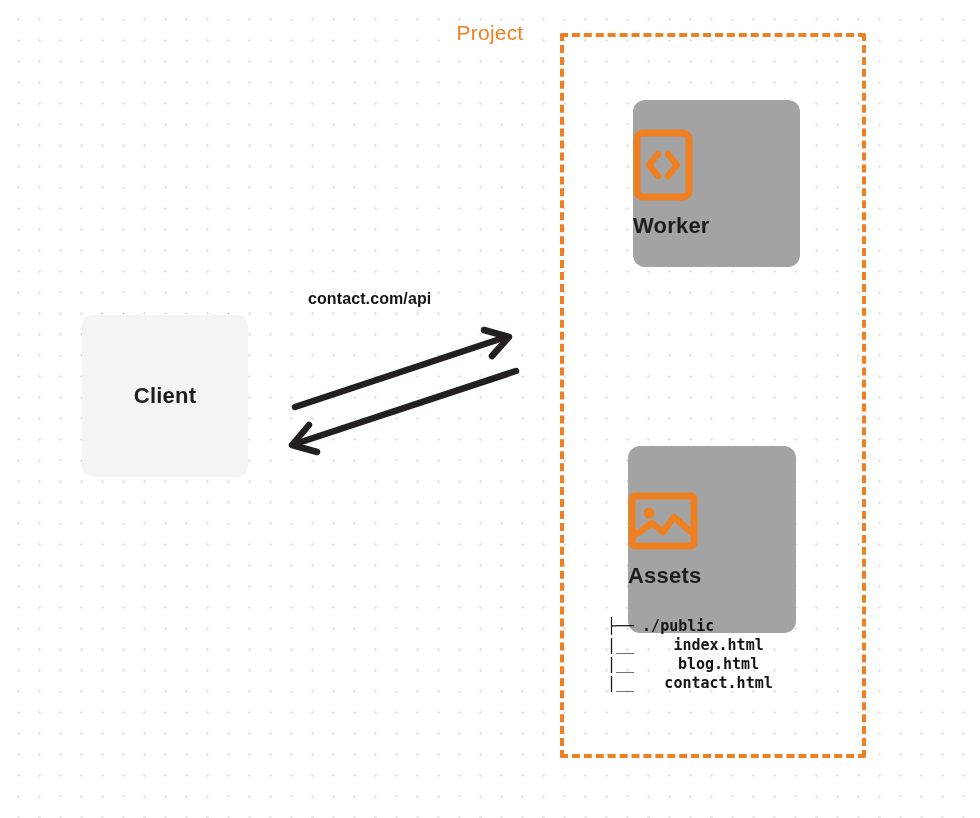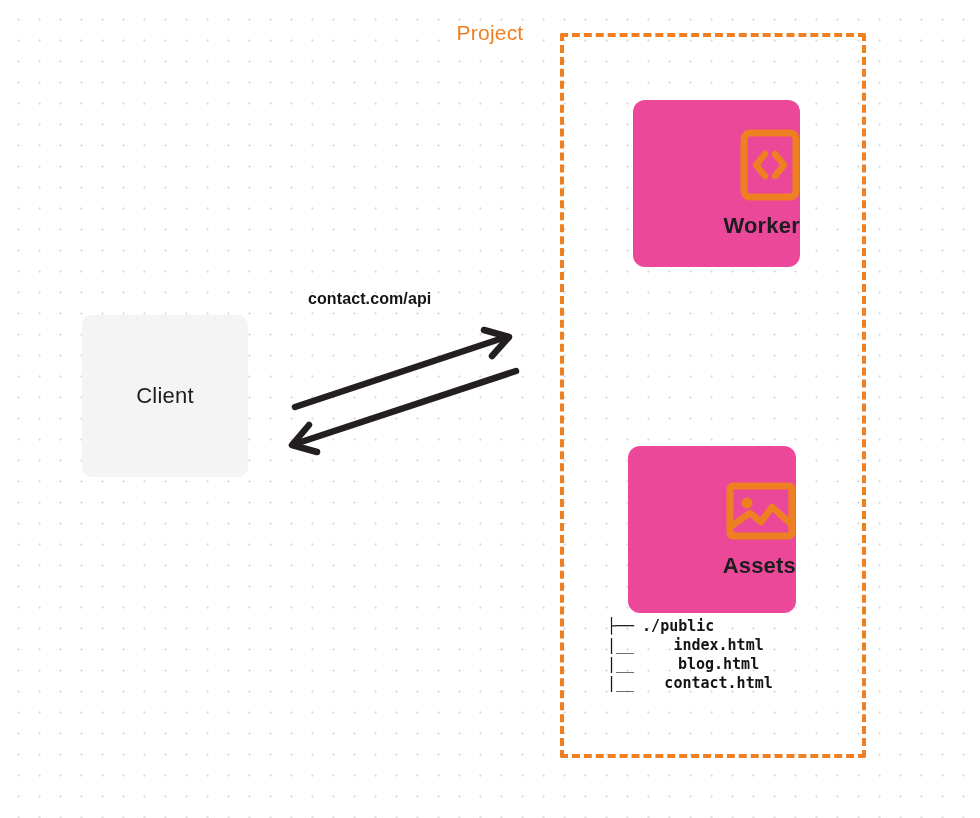--- a/index.html
+++ b/index.html
@@ -39,21 +39,21 @@
     width: 166px;
     height: 162px;
     background: #f4f4f5;
     border-radius: 10px;
     display: flex;
     align-items: center;
     justify-content: center;
   }
   #client-node .node-label {
     font-size: 22px;
-    font-weight: normal;
+    font-weight: bold;
     color: #1d1d1f;
     letter-spacing: .2px;
   }
 
   
   #arrows {
     position: absolute;
     left: 0;
     top: 0;
     width: 980px;
@@ -95,38 +95,38 @@
     font-size: 21px;
     font-weight: normal;
     color: #ef8022;
     letter-spacing: .2px;
     white-space: nowrap;
   }
 
   
   .service-card {
     position: absolute;
-    background: #ec4899;
+    background: #a3a3a3;
     border-radius: 12px;
     display: flex;
     flex-direction: column;
-    align-items: flex-end;
+    align-items: flex-start;
     justify-content: center;
   }
   #worker-card {
     left: 633px;
     top: 100px;
     width: 167px;
     height: 167px;
   }
   #assets-card {
     left: 628px;
     top: 446px;
     width: 168px;
-    height: 167px;
+    height: 187px;
   }
   .service-card .card-icon {
     line-height: 0;
     margin-bottom: 12px;
   }
   .service-card .card-label {
     font-size: 22px;
     font-weight: bold;
     color: #1d1d1f;
     letter-spacing: .2px;

